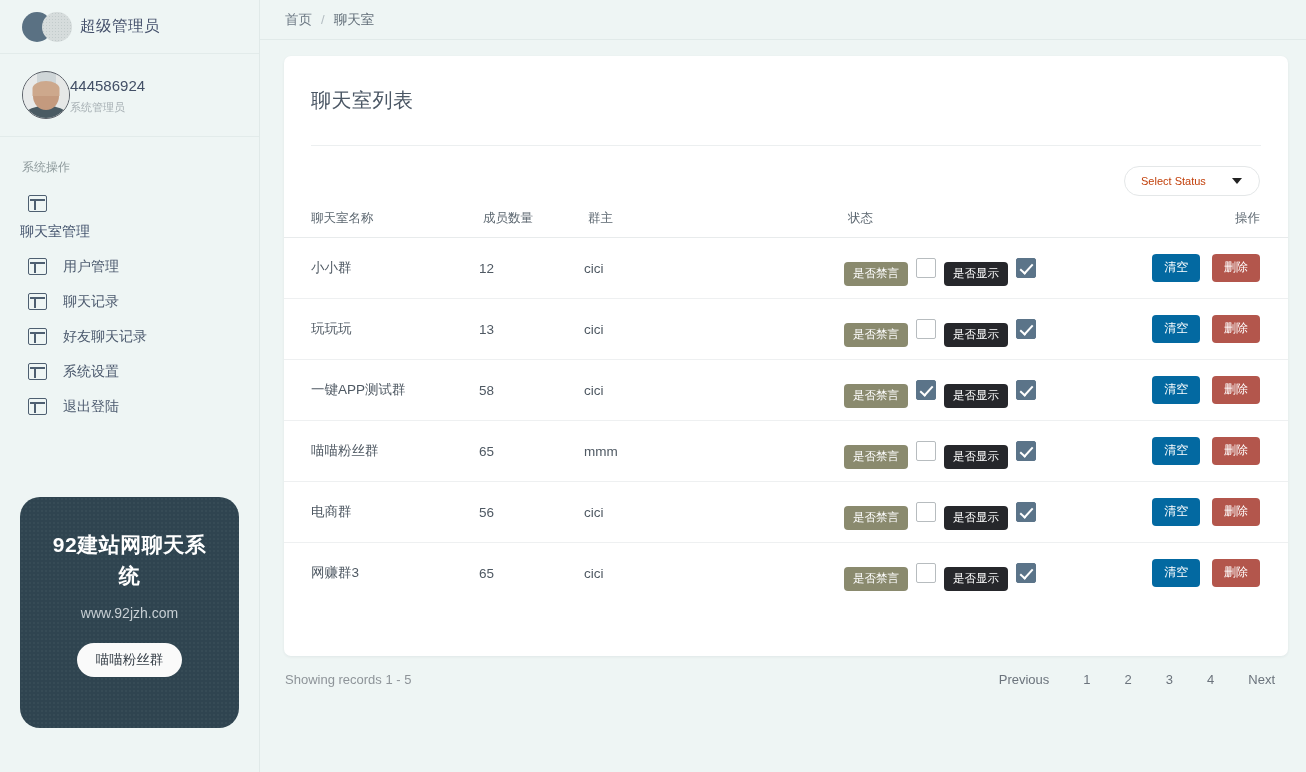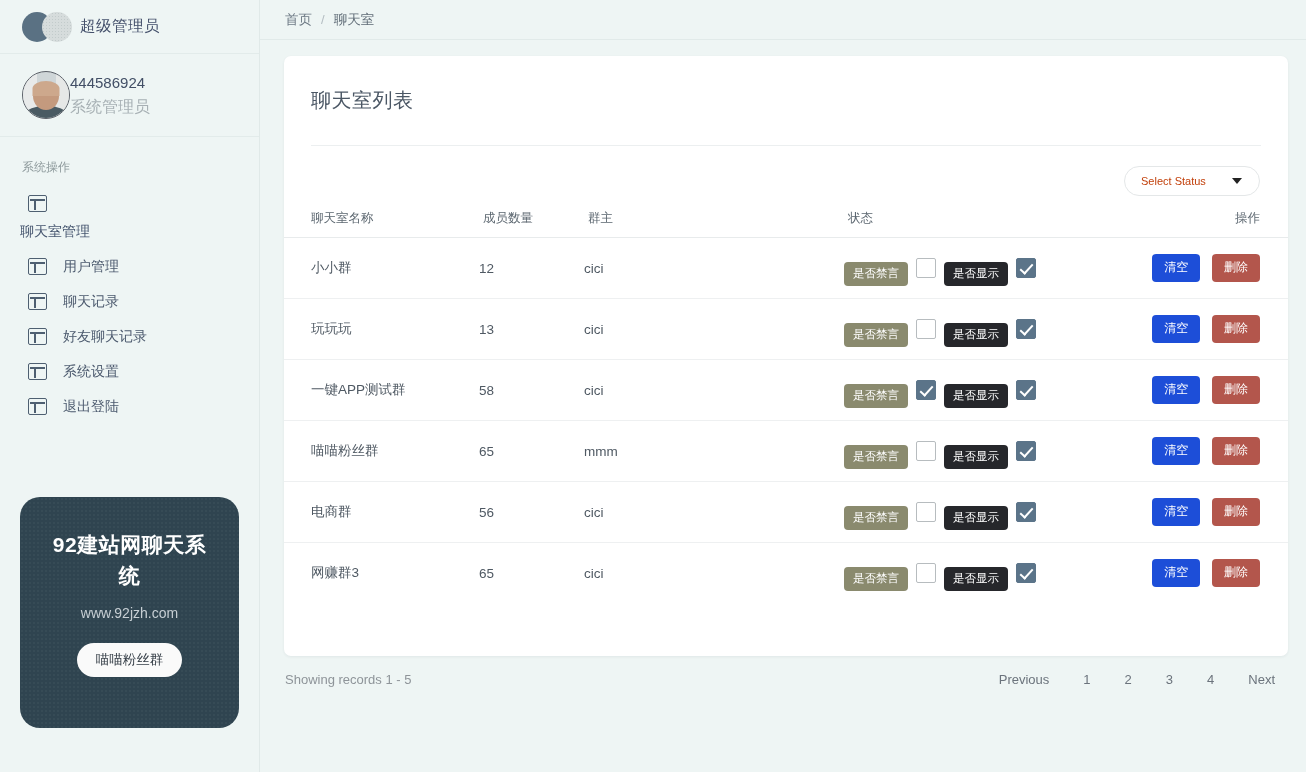--- a/index.html
+++ b/index.html
@@ -77,21 +77,21 @@
   .avatar .bg-l {
     position: absolute; left: 0; top: 0; width: 14px; height: 100%;
     background: #e8eaea;
   }
   .avatar .bg-r {
     position: absolute; right: 0; top: 0; width: 13px; height: 100%;
     background: #e6e8e7;
   }
   .user-meta { }
   .user-id { font-size: 15px; color: #424f66; line-height: 20px; }
-  .user-role { font-size: 16px; color: #a7b0b4; margin-top: 4px; }
+  .user-role { font-size: 11px; color: #a7b0b4; margin-top: 4px; }
 
   .nav { padding-top: 16px; }
   .nav-head {
     font-size: 12px; color: #8e9a9c;
     padding: 6px 0 10px 22px;
   }
   .nav-head.strong { color: #46566f; font-size: 14px; padding-left: 20px; padding-top: 2px; padding-bottom: 8px; }
   .nav-item {
     display: flex; align-items: center;
     height: 35px; padding-left: 28px;
@@ -231,21 +231,21 @@
     border: solid #fff; border-width: 0 2.5px 2.5px 0;
     transform: rotate(42deg);
   }
 
   .btn {
     font-size: 12px; color: #fff; border: none;
     padding: 6px 12px; border-radius: 4px;
     cursor: pointer; font-family: inherit;
     margin-left: 8px; line-height: 1.3;
   }
-  .btn-clear { background: #1d4ed8; }
+  .btn-clear { background: #0369a1; }
   .btn-del { background: #b3564c; }
 
   .footer {
     position: absolute; left: 24px; top: 666px;
     width: 1004px; display: flex;
     align-items: center; justify-content: space-between;
     padding: 0 2px 0 1px;
   }
   .rec-text { font-size: 13px; color: #8e9499; }
   .pager { display: flex; align-items: center; gap: 12px; }

